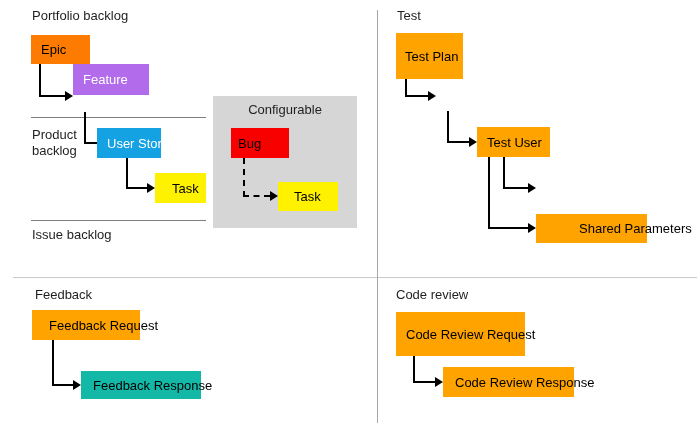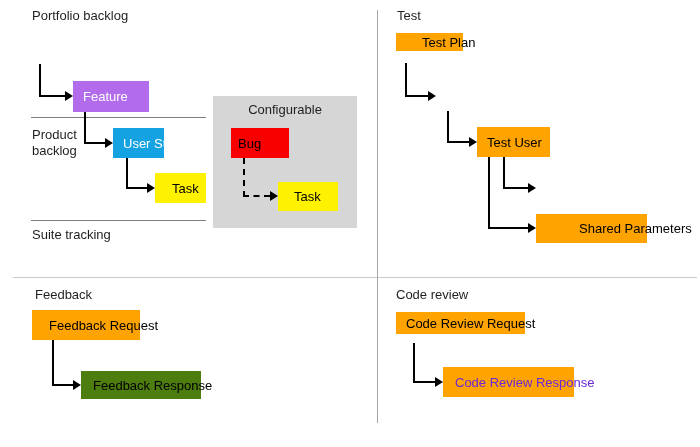--- a/index.html
+++ b/index.html
@@ -22,34 +22,34 @@
   .pos-subline-2{left:31px;top:220px;width:175px;height:1px;}
   .pos-main-h{left:13px;top:277px;width:684px;height:1px;}
   .pos-main-v{left:377px;top:10px;width:1px;height:413px;}
   
   .panel{position:absolute;left:213px;top:96px;width:144px;height:132px;}
   .panel-title{margin-top:6px;text-align:center;font-size:13px;color:#1f1f1f;}
   
   .node{position:absolute;display:flex;align-items:center;box-sizing:border-box;padding-left:10px;}
   .node .node-label{font-size:13px;white-space:nowrap;}
   .pos-epic{left:31px;top:35px;width:59px;height:29px;}
-  .pos-feature{left:73px;top:81px;width:76px;height:31px;text-align:right;}
-  .pos-user-story{left:113px;top:128px;width:51px;height:30px;}
+  .pos-feature{left:73px;top:64px;width:76px;height:31px;text-align:right;}
+  .pos-user-story{left:97px;top:128px;width:64px;height:30px;}
   .pos-task-product{left:155px;top:173px;width:51px;height:30px;padding-left:17px;}
   .pos-issue{left:114px;top:231px;width:60px;height:32px;}
   .pos-bug{left:231px;top:128px;width:58px;height:30px;padding-left:7px;}
   .pos-task-config{left:278px;top:182px;width:60px;height:29px;padding-left:16px;}
-  .pos-test-plan{left:396px;top:33px;width:67px;height:18px;padding-left:26px;}
+  .pos-test-plan{left:396px;top:33px;width:67px;height:46px;padding-left:9px;}
   .pos-test-suite{left:436px;top:81px;width:74px;height:30px;padding-left:8px;}
   .pos-test-case{left:477px;top:127px;width:73px;height:30px;}
   .pos-shared-steps{left:536px;top:174px;width:111px;height:29px;padding-left:11px;}
   .pos-shared-parameters{left:536px;top:214px;width:111px;height:29px;}
   .pos-feedback-request{left:32px;top:310px;width:108px;height:30px;padding-left:17px;text-align:center;}
   .pos-feedback-response{left:81px;top:371px;width:120px;height:28px;padding-left:12px;}
-  .pos-cr-request{left:396px;top:312px;width:129px;height:22px;}
+  .pos-cr-request{left:396px;top:312px;width:129px;height:44px;}
   .pos-cr-response{left:443px;top:367px;width:131px;height:30px;padding-left:12px;}
   
   .cv{position:absolute;width:2px;background:#000;}
   .ch{position:absolute;height:2px;background:#000;}
   .dv{position:absolute;width:0;border-left:2px dashed #000;}
   .dh{position:absolute;height:0;border-top:2px dashed #000;}
   .ar{position:absolute;width:0;height:0;border-top:5px solid transparent;border-bottom:5px solid transparent;border-left:8px solid #000;}
   .e1-v{left:39px;top:64px;height:33px;}   .e1-h{left:39px;top:95px;width:26px;}   .e1-a{left:65px;top:91px;}
   .e2-v{left:84px;top:112px;height:32px;}  .e2-h{left:84px;top:142px;width:21px;}  .e2-a{left:105px;top:138px;}
   .e3-v{left:126px;top:158px;height:31px;} .e3-h{left:126px;top:187px;width:21px;} .e3-a{left:147px;top:183px;}
@@ -67,21 +67,21 @@
 <div class="canvas">
 
   <div class="line pos-main-h" style="background-color: rgb(201, 201, 201);"></div>
   <div class="line pos-main-v" style="background-color: rgb(166, 166, 166);"></div>
 
   <div class="line pos-subline-1" style="background-color: rgb(127, 127, 127);"></div>
   <div class="line pos-subline-2" style="background-color: rgb(127, 127, 127);"></div>
 
   <div class="sec pos-sec-portfolio">Portfolio backlog</div>
   <div class="sec wrap pos-sec-product">Product backlog</div>
-  <div class="sec pos-sec-issue">Suite tracking</div>
+  <div class="sec pos-sec-issue">Issue backlog</div>
   <div class="sec pos-sec-test">Test</div>
   <div class="sec pos-sec-feedback">Feedback</div>
   <div class="sec pos-sec-code-review">Code review</div>
 
   <div class="panel" style="background-color: rgb(214, 214, 214);">
     <div class="panel-title">Configurable</div>
   </div>
 
   <div class="cv e1-v"></div>
   <div class="ch e1-h"></div>
@@ -116,20 +116,23 @@
   <div class="ar e8-a"></div>
 
   <div class="cv e9-v"></div>
   <div class="ch e9-h"></div>
   <div class="ar e9-a"></div>
 
   <div class="cv e10-v"></div>
   <div class="ch e10-h"></div>
   <div class="ar e10-a"></div>
 
+  <div class="node pos-epic" style="background-color: rgb(252, 123, 0); color: rgb(0, 0, 0);">
+    <span class="node-label">Epic</span>
+  </div>
   <div class="node pos-feature" style="background-color: rgb(178, 107, 235); color: rgb(255, 255, 255);">
     <span class="node-label">Feature</span>
   </div>
   <div class="node pos-user-story" style="background-color: rgb(21, 162, 227); color: rgb(255, 255, 255);">
     <span class="node-label">User Story</span>
   </div>
   <div class="node pos-task-product" style="background-color: rgb(255, 242, 0); color: rgb(0, 0, 0);">
     <span class="node-label">Task</span>
   </div>
   <div class="node pos-bug" style="background-color: rgb(248, 0, 0); color: rgb(0, 0, 0);">
@@ -143,23 +146,23 @@
   </div>
   <div class="node pos-test-case" style="background-color: rgb(255, 163, 0); color: rgb(0, 0, 0);">
     <span class="node-label">Test User</span>
   </div>
   <div class="node pos-shared-parameters" style="background-color: rgb(255, 163, 0); color: rgb(0, 0, 0); padding-left: 43px;">
     <span class="node-label">Shared Parameters</span>
   </div>
   <div class="node pos-feedback-request" style="background-color: rgb(255, 163, 0); color: rgb(0, 0, 0);">
     <span class="node-label">Feedback Request</span>
   </div>
-  <div class="node pos-feedback-response" style="background-color: #4d7c0f; color: rgb(0, 0, 0);">
+  <div class="node pos-feedback-response" style="background-color: #14b8a6; color: rgb(0, 0, 0);">
     <span class="node-label">Feedback Response</span>
   </div>
   <div class="node pos-cr-request" style="background-color: rgb(255, 163, 0); color: rgb(0, 0, 0);">
     <span class="node-label">Code Review Request</span>
   </div>
-  <div class="node pos-cr-response" style="background-color: rgb(255, 163, 0); color: #6d28d9;">
+  <div class="node pos-cr-response" style="background-color: rgb(255, 163, 0); color: #000000;">
     <span class="node-label">Code Review Response</span>
   </div>
 
 </div>
 
 </body></html>

